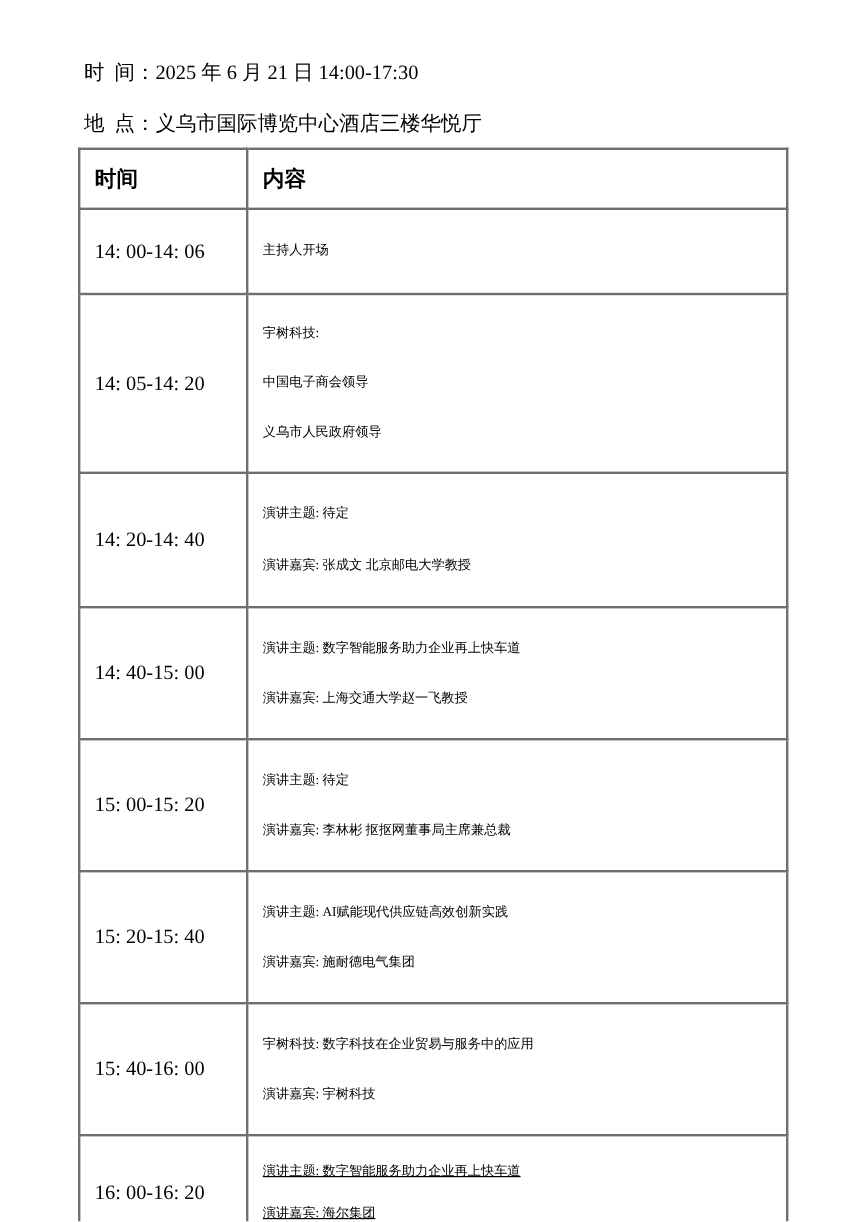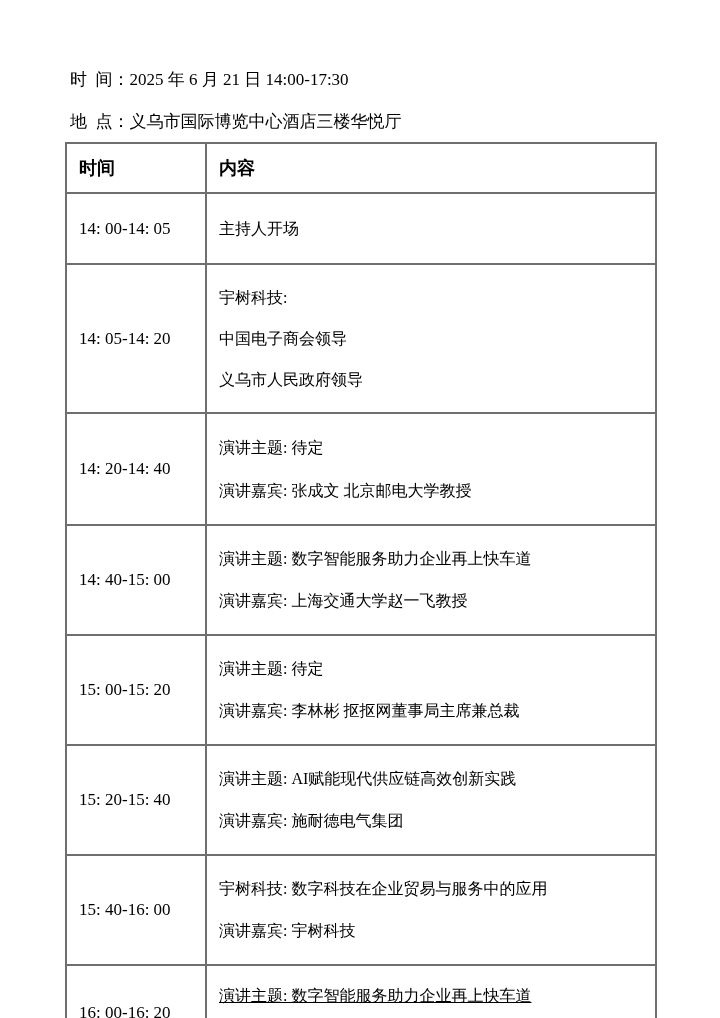--- a/index.html
+++ b/index.html
@@ -23,21 +23,21 @@
   }
   .title-line { line-height: 42px; }
   .title-line + .title-line { margin-top: 24px; }
 
   .meta {
     margin: 0 0 0 70px;
     font-size: 17px;
     line-height: 22px;
     white-space: pre-wrap;
   }
-  .meta.meta-time { margin-top: 19px; }
+  .meta.meta-time { }
   .meta.meta-location { margin-top: 20px; }
   .meta-label { white-space: pre; }
 
   table.agenda {
     margin: 9px 0 0 65px;
     border-collapse: collapse;
     table-layout: fixed;
     width: 590px;
   }
   table.agenda th, table.agenda td {
@@ -61,21 +61,21 @@
   tr.h-86  { height: 86px; }
   tr.h-85  { height: 85px; }
   tr.h-71  { height: 71px; }
 
   td.time-cell {
     font-size: 17px;
     padding-left: 8px;
     white-space: pre;
   }
   td.content-cell {
-    font-size: 16px;
+    font-size: 11px;
     padding-left: 10px;
   }
   td.content-cell .line { line-height: 41px; white-space: pre-wrap; }
   tr.h-86 .line { line-height: 43px; }
   tr.h-85 .line { line-height: 42px; }
   tr.h-71 .line { line-height: 35px; text-decoration: underline; }
   tr.h-45 .line { line-height: 45px; }
 </style>
 </head>
 <body>
@@ -92,21 +92,21 @@
       <col class="col-time">
       <col class="col-content">
     </colgroup>
     <tbody>
         <tr class="h-head">
       <th class="head-cell">时间</th>
       <th class="head-cell">内容</th>
     </tr>
 
     <tr class="h-45">
-      <td class="time-cell">14: 00-14: 05</td>
+      <td class="time-cell">14: 00-14: 06</td>
       <td class="content-cell">
         <div class="line">主持人开场</div>
       </td>
     </tr>
 
     <tr class="h-123">
       <td class="time-cell">14: 05-14: 20</td>
       <td class="content-cell">
         <div class="line">宇树科技:</div>
         <div class="line">中国电子商会领导</div>

